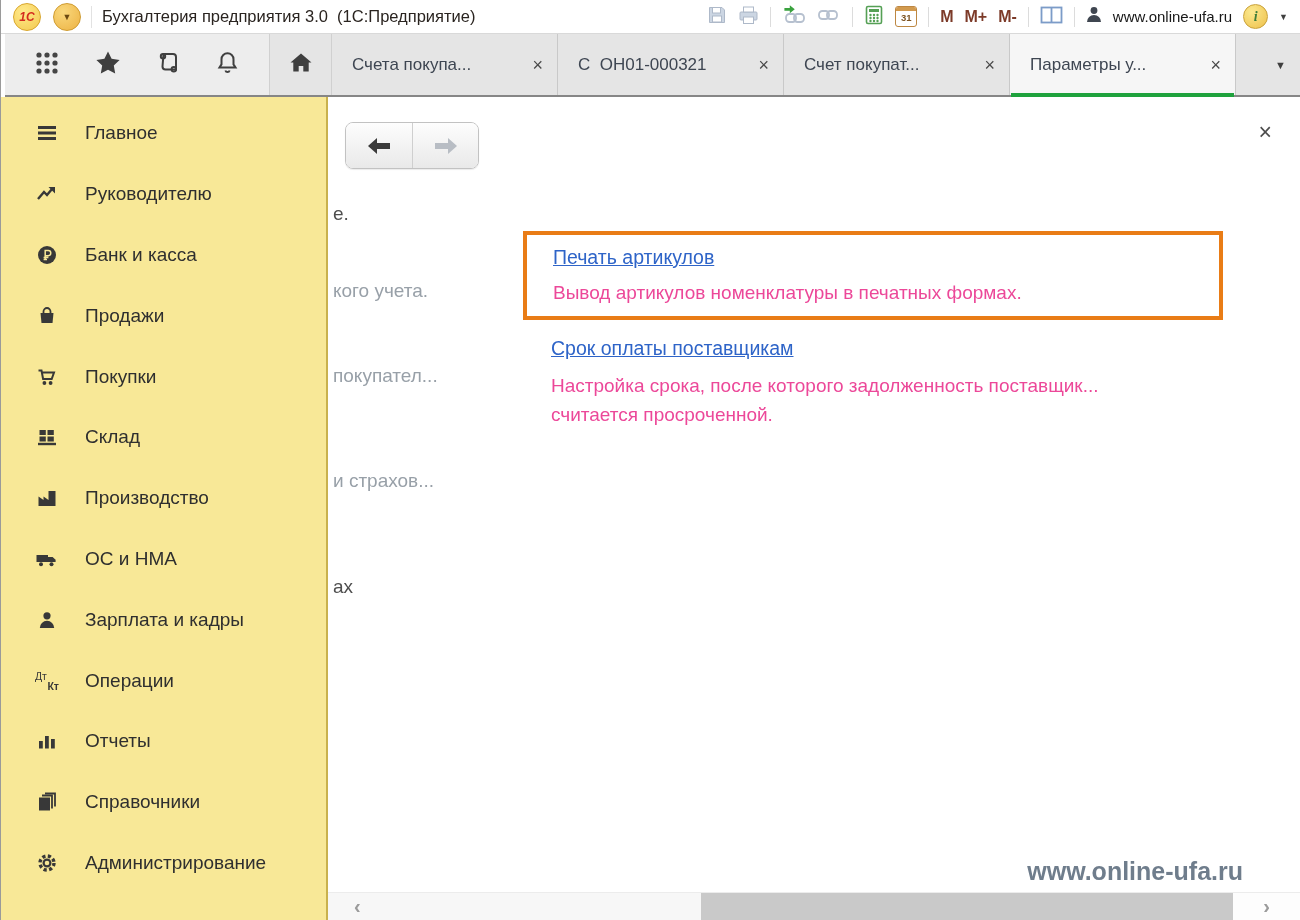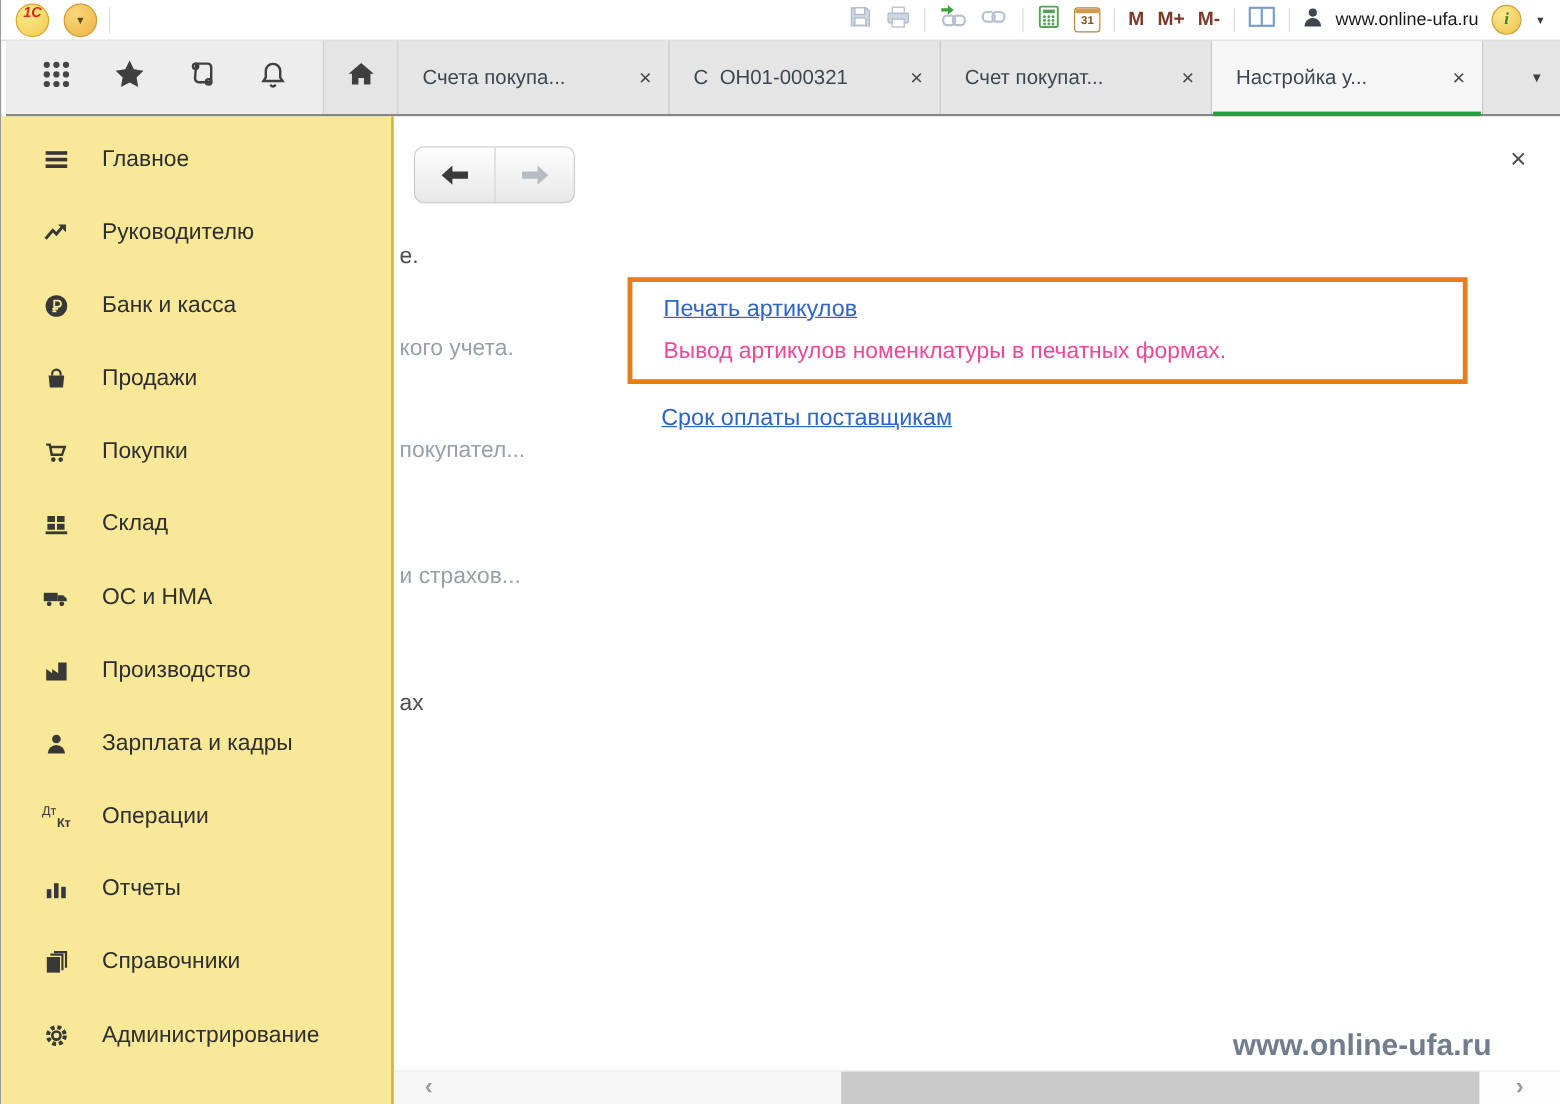--- a/index.html
+++ b/index.html
@@ -4,21 +4,21 @@
 <style>
   html,body{margin:0;padding:0;background:#fff;}
   .screen{position:relative;width:1300px;height:920px;background:#fff;overflow:hidden;
           font-family:"Liberation Sans",sans-serif;border-left:1px solid #9a9a9a;box-sizing:border-box;}
 
   
   .titlebar{position:absolute;left:0;top:0;width:100%;height:33px;background:#fff;
             border-bottom:1px solid #d9d9d9;display:flex;align-items:center;}
   .logo-1c{width:26px;height:26px;border-radius:50%;margin-left:12px;
            background:radial-gradient(circle at 35% 30%,#ffe98a,#f3c94f);
-           border:1px solid #d9a62c;display:flex;justify-content:center;}
+           border:1px solid #d9a62c;display:flex;align-items:center;justify-content:center;}
   .logo-1c span{color:#d42b1e;font-weight:800;font-style:italic;font-size:12px;line-height:1;}
   .logo-dd{width:26px;height:26px;border-radius:50%;margin-left:12px;
            background:radial-gradient(circle at 35% 30%,#f9d87c,#edb243);
            border:1px solid #cf9b2f;display:flex;align-items:center;justify-content:center;
            font-size:9px;color:#6b4a12;cursor:default;}
   .tb-sep{width:1px;height:22px;background:#e2e2e2;margin:0 10px;}
   .app-title{font-size:16.5px;color:#2a2420;white-space:pre;}
   .tb-right{margin-left:auto;display:flex;align-items:center;gap:11px;padding-right:12px;height:100%;}
   .tb-right .sep{width:1px;height:20px;background:#dcdcdc;}
   .mem{font-size:16px;font-weight:700;color:#7c3a28;line-height:1;}
@@ -100,20 +100,21 @@
 <div class="screen">
 
   <div class="titlebar">
     <div class="logo-1c">
         <span>1С</span>
       </div>
     <div class="logo-dd">
         <span>▼</span>
       </div>
     <div class="tb-sep"></div>
+    <div class="app-title">Бухгалтерия предприятия 3.0  (1С:Предприятие)</div>
 
     <div class="tb-right">
       <span>
         <svg width="20" height="20" viewBox="0 0 20 20">
             <path d="M2.5 2.5 h12.5 l2.5 2.5 v12.5 H2.5 z" fill="#ccd6e3" stroke="#aeb9c9"></path>
             <rect x="5.5" y="11" width="9" height="6" fill="#fff" stroke="#aeb9c9"></rect>
             <rect x="5.5" y="2.5" width="8" height="5.5" fill="#fff" stroke="#aeb9c9"></rect>
           </svg>
       </span>
       <span>
@@ -234,21 +235,21 @@
       </div>
       <div class="tab">
         <span class="tab-label">С  ОН01-000321</span>
         <span class="tab-close">×</span>
       </div>
       <div class="tab">
         <span class="tab-label">Счет покупат...</span>
         <span class="tab-close">×</span>
       </div>
       <div class="tab active">
-        <span class="tab-label">Настройка у...</span>
+        <span class="tab-label">Параметры у...</span>
         <span class="tab-close">×</span>
         <div class="tab-underline"></div>
       </div>
     </div>
     <div class="tabbar-caret">
         <span>▼</span>
       </div>
   </div>
 
   <div class="main">
@@ -274,20 +275,24 @@
 
     <div class="page-close">×</div>
 
     <div class="highlight-frame">
       <a class="setting-link">Печать артикулов</a>
       <div class="setting-desc">Вывод артикулов номенклатуры в печатных формах.</div>
     </div>
 
     <div class="setting-item" id="setting-1">
       <a class="setting-link">Срок оплаты поставщикам</a>
+      <div class="setting-desc">
+        <div>Настройка срока, после которого задолженность поставщик...</div>
+        <div>считается просроченной.</div>
+      </div>
     </div>
 
 
     <div class="watermark">www.online-ufa.ru</div>
 
     <div class="hscroll">
       <div class="hscroll-left">‹</div>
       <div class="hscroll-thumb"></div>
       <div class="hscroll-cap">
         <span class="hscroll-right">›</span>
@@ -357,42 +362,42 @@
             <rect x="3.5" y="10.5" width="6.3" height="5"></rect>
             <rect x="11.5" y="10.5" width="6.3" height="5"></rect>
             <rect x="2" y="16.8" width="18" height="2.4"></rect>
           </svg>
       </span>
       <span class="side-label">Склад</span>
     </div>
 
     <div class="side-item">
       <span class="side-icon">
+        <svg width="22" height="22" viewBox="0 0 22 22" fill="#383838">
+            <path d="M2.5 19 V9.5 l5 3.5 V9.5 l5 3.5 V4 h7 V19 z"></path>
+          </svg>
+      </span>
+      <span class="side-label">Производство</span>
+    </div>
+
+    <div class="side-item">
+      <span class="side-icon">
         <svg width="24" height="22" viewBox="0 0 24 22" fill="#383838">
             <rect x="1.5" y="7" width="11.5" height="7"></rect>
             <path d="M13 9 h4.6 l3 2.8 V14 h-7.6 z"></path>
             <circle cx="6" cy="16.2" r="2"></circle>
             <circle cx="16.5" cy="16.2" r="2"></circle>
           </svg>
       </span>
       <span class="side-label">ОС и НМА</span>
     </div>
 
     <div class="side-item">
       <span class="side-icon">
         <svg width="22" height="22" viewBox="0 0 22 22" fill="#383838">
-            <path d="M2.5 19 V9.5 l5 3.5 V9.5 l5 3.5 V4 h7 V19 z"></path>
-          </svg>
-      </span>
-      <span class="side-label">Производство</span>
-    </div>
-
-    <div class="side-item">
-      <span class="side-icon">
-        <svg width="22" height="22" viewBox="0 0 22 22" fill="#383838">
             <circle cx="11" cy="6.8" r="3.6"></circle>
             <path d="M3.8 19 a7.2 7.2 0 0 1 14.4 0 z"></path>
           </svg>
       </span>
       <span class="side-label">Зарплата и кадры</span>
     </div>
 
     <div class="side-item">
       <span class="side-icon">
         <span class="icon-dtkt">

